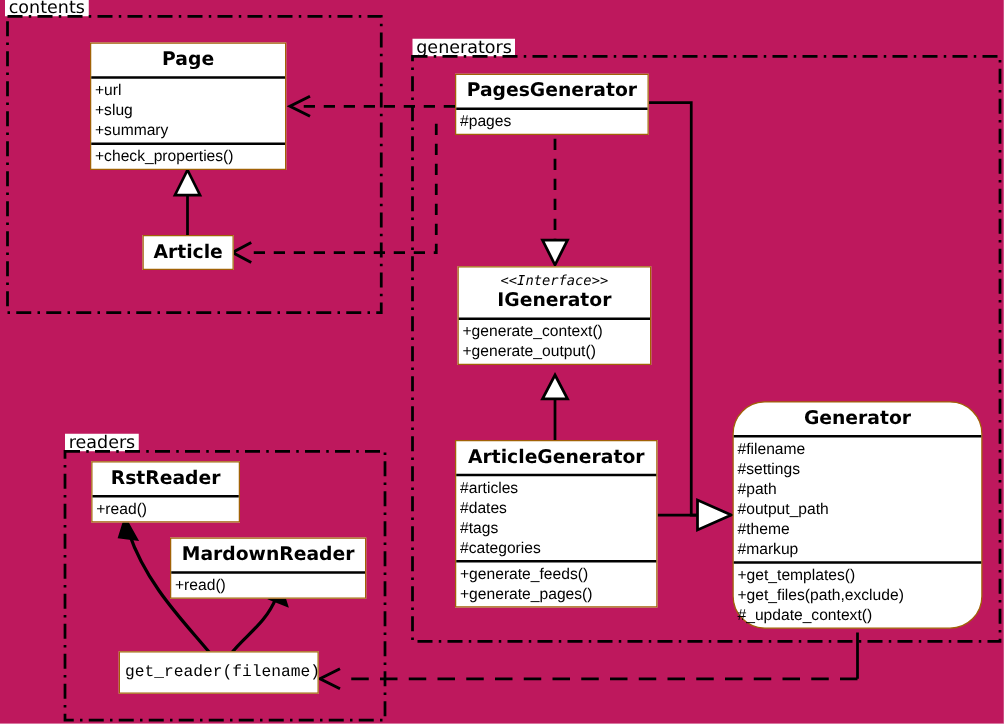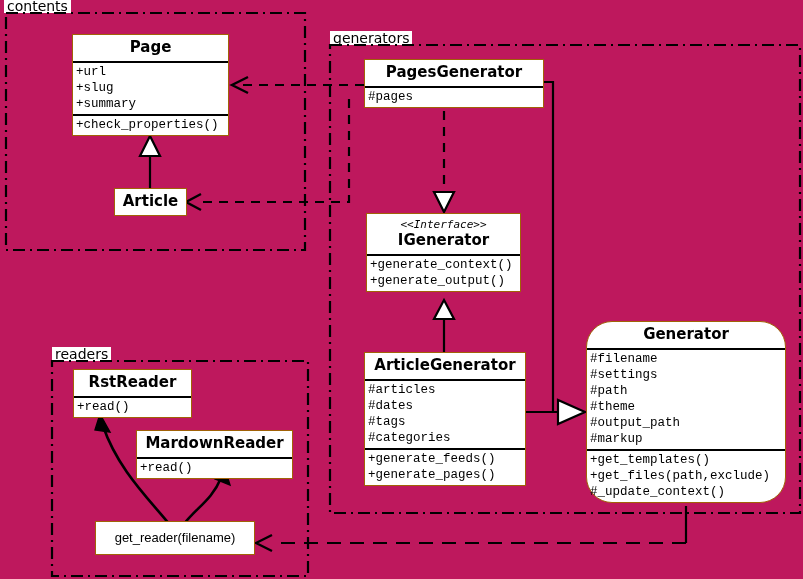--- a/index.html
+++ b/index.html
@@ -54,28 +54,28 @@
     padding-top: 3px;
     font-style: italic;
   }
   .uml-sep {
     border-top: 2px solid #000;
   }
   .uml-compart {
     padding: 1px 0 2px 3px;
   }
   .uml-item {
-    font-family: Liberation Mono, monospace;
+    font-family: Liberation Sans, sans-serif;
     font-size: 12.5px;
     color: #000;
     line-height: 16px;
     white-space: pre;
   }
   .plain-box-text {
-    font-family: Liberation Sans, sans-serif;
+    font-family: Liberation Mono, monospace;
     font-size: 13px;
     text-align: center;
     color: #000;
     line-height: 16px;
     padding: 8px 4px;
   }
   svg.overlay {
     position: absolute;
     left: 0;
     top: 0;
@@ -166,21 +166,21 @@
     </div>
     <div class="uml-sep uml-compart">
       <div class="uml-item">+check_properties()</div>
     </div>
   </div>
 
   <div class="uml-class" style="left:114px; top:188px; width:73px;">
     <div class="uml-name">Article</div>
   </div>
 
-  <div class="uml-class" style="left:364px; top:59px; width:180px;">
+  <div class="uml-class" style="left:364px; top:59px; width:155px;">
     <div class="uml-name">PagesGenerator</div>
     <div class="uml-sep uml-compart">
       <div class="uml-item">#pages</div>
     </div>
   </div>
 
   <div class="uml-class" style="left:366px; top:213px; width:155px;">
     <div class="uml-stereo">&lt;&lt;Interface&gt;&gt;</div>
     <div class="uml-name" style="padding-top:0;">IGenerator</div>
     <div class="uml-sep uml-compart">
@@ -202,22 +202,22 @@
       <div class="uml-item">+generate_pages()</div>
     </div>
   </div>
 
   <div class="uml-class" style="left:586px; top:321px; width:200px;border-radius:26px;">
     <div class="uml-name">Generator</div>
     <div class="uml-sep uml-compart">
       <div class="uml-item">#filename</div>
       <div class="uml-item">#settings</div>
       <div class="uml-item">#path</div>
+      <div class="uml-item">#output_path</div>
       <div class="uml-item">#theme</div>
-      <div class="uml-item">#output_path</div>
       <div class="uml-item">#markup</div>
     </div>
     <div class="uml-sep uml-compart">
       <div class="uml-item">+get_templates()</div>
       <div class="uml-item">+get_files(path,exclude)</div>
       <div class="uml-item">#_update_context()</div>
     </div>
   </div>
 
   <div class="uml-class" style="left:73px; top:369px; width:119px;">

